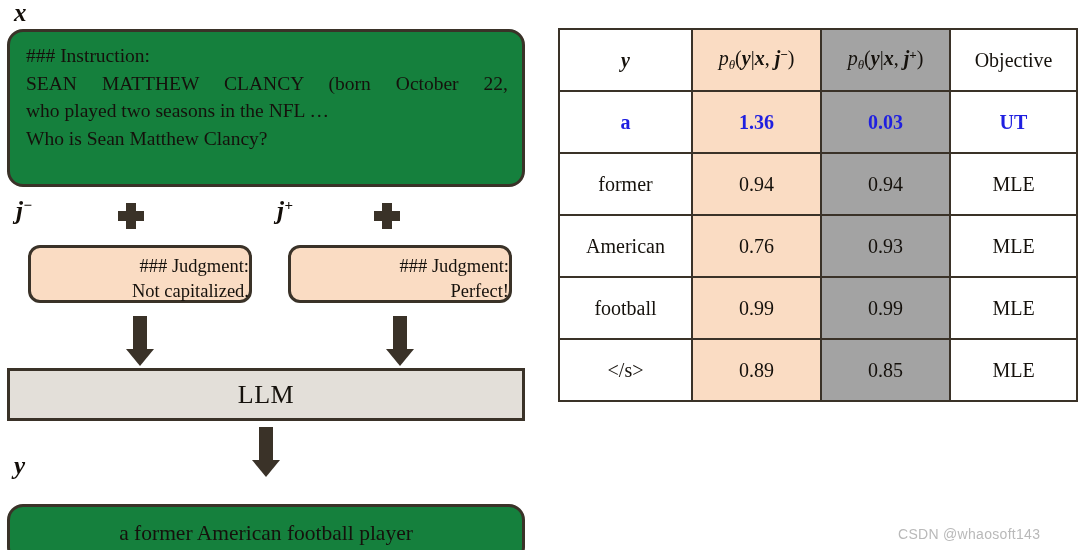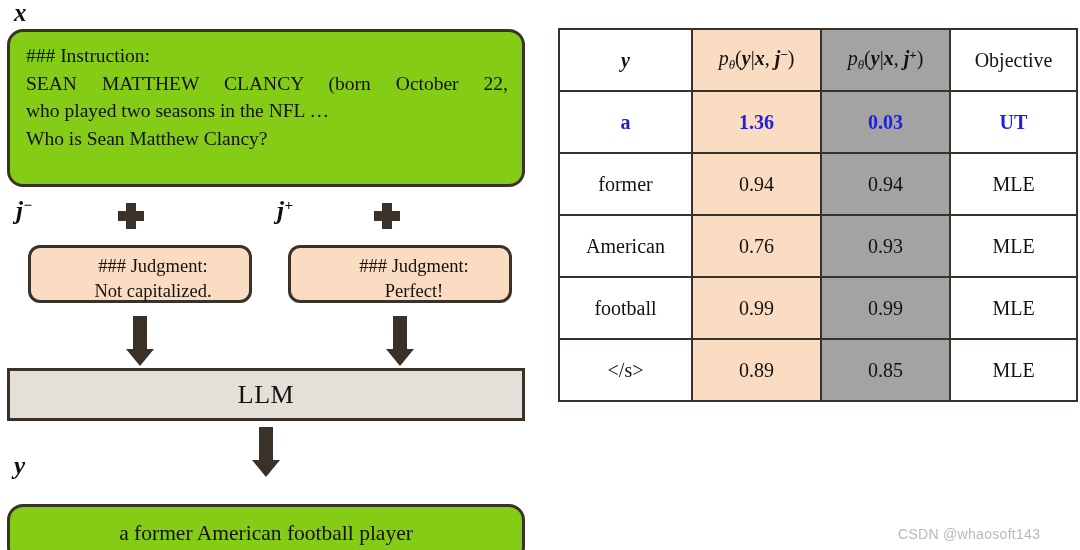--- a/index.html
+++ b/index.html
@@ -28,21 +28,21 @@
     font-size: 25px;
     color: #120d08;
     letter-spacing: .5px;
   }
   .var-label sup, .var-label sub { font-size: 15px; font-style: normal; font-weight: bold; }
 
   .round-box {
     box-sizing: border-box;
     border: 3.5px solid #3a3228;
     border-radius: 16px;
-    background: #84cc16;
+    background: #15803d;
   }
 
   #instruction-box {
     left: 7px; top: 29px;
     width: 518px; height: 158px;
     padding: 10px 14px 8px 16px;
   }
   #instruction-box .line {
     font-size: 19.5px;
     line-height: 27.5px;
@@ -54,21 +54,21 @@
     text-align-last: justify;
     white-space: normal;
   }
 
   .judgment-box {
     box-sizing: border-box;
     border: 3.5px solid #3a3228;
     border-radius: 12px;
     background: #FADCC3;
     padding: 6px 0 5px 0;
-    text-align: center;
+    text-align: right;
   }
   .judgment-box .line {
     font-size: 18.5px;
     line-height: 25px;
     color: #15110c;
     padding-left: 26px;
   }
   #judgment-box-neg { left: 28px; top: 245px; width: 224px; height: 58px; }
   #judgment-box-pos { left: 288px; top: 245px; width: 224px; height: 58px; }
   #judgment-box-pos .line { padding-left: 28px; }

